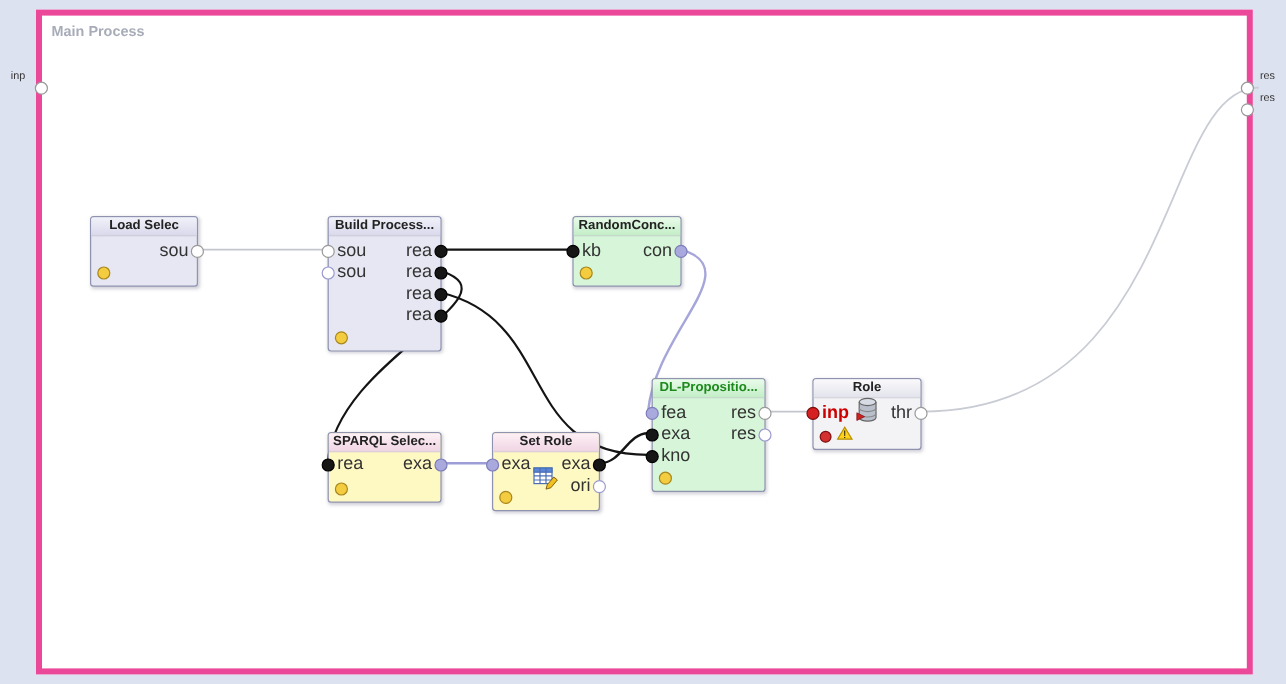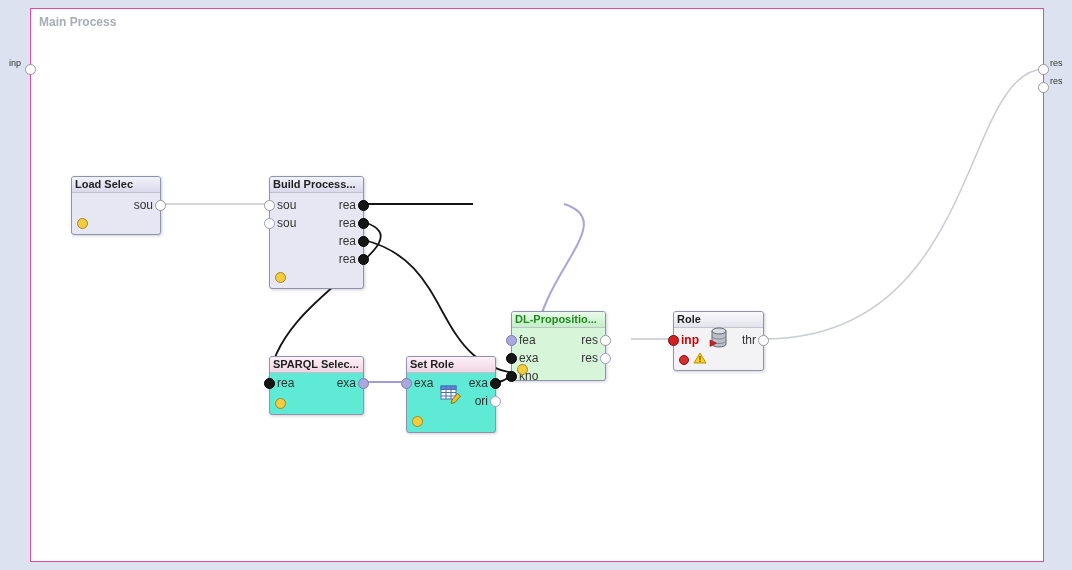--- a/index.html
+++ b/index.html
@@ -1,37 +1,37 @@
 <!DOCTYPE html>
 <html><head>
 <meta charset="utf-8">
 <style>
   html,body{margin:0;padding:0;}
   body{background:#dde2f0;font-family:"Liberation Sans",sans-serif;}
   .stage{position:relative;width:1072px;height:570px;overflow:hidden;background:#dde2f0;}
   .canvas{position:absolute;left:30px;top:8px;width:1014px;height:554px;background:#ffffff;
-          border:1px solid #ec4899;box-sizing:border-box;}
+          border:5px solid #ec4899;box-sizing:border-box;text-align:center;}
   .canvas-title{position:absolute;left:8px;top:6px;font-size:12px;font-weight:bold;color:#a8acb8;z-index:3;}
   .wires{position:absolute;left:0;top:0;z-index:1;}
   .node{position:absolute;z-index:2;border:1px solid #8f93b0;border-radius:3px;
         box-shadow:1px 1px 3px rgba(60,60,90,.25);box-sizing:border-box;}
   .ntitle{height:15px;line-height:14px;padding:0 3px;font-size:11px;font-weight:bold;color:#222;
           border-bottom:1px solid rgba(40,40,80,.25);white-space:nowrap;overflow:hidden;border-radius:2px 2px 0 0;}
   .lavender{background:#e7e7f3}.lavender .ntitle{background:linear-gradient(#f2f2fa,#d9d9ec)}
   .green{background:#d7f6d9}.green .ntitle{background:linear-gradient(#eafbea,#c3eec7)}
   .green-text{color:#1e8a1e !important;}
-  .pink{background:#5eead4}.pink .ntitle{background:linear-gradient(#fdf1f6,#f0d5e3)}
+  .pink{background:#fef9c3}.pink .ntitle{background:linear-gradient(#fdf1f6,#f0d5e3)}
   .plain{background:#f3f3f6}.plain .ntitle{background:linear-gradient(#fafafc,#e3e3ec)}
   .pdot{position:absolute;width:9px;height:9px;border-radius:50%;background:#fff;border:1px solid #999;z-index:3;}
   .pdot.l{left:-6px}.pdot.r{right:-6px}
   .pdot.black{background:#161616;border-color:#000}
   .pdot.lav{background:#a9a9dd;border-color:#7d7dbb}
   .pdot.lavring{background:#fff;border-color:#9a9ad0}
   .pdot.red{background:#d42020;border-color:#7a0c0c}
-  .plabel{position:absolute;font-size:12px;line-height:10px;color:#333;}
+  .plabel{position:absolute;font-size:15px;line-height:10px;color:#333;}
   .plabel.pl{left:7px}.plabel.pr{right:7px}
   .plabel.red-label{color:#cc0000;font-weight:bold;}
   .status{position:absolute;left:5px;bottom:5px;width:9px;height:9px;border-radius:50%;
           background:#f3cc3f;border:1px solid #a8871c;}
   .bpdot{position:absolute;left:5px;bottom:5px;width:8px;height:8px;border-radius:50%;
          background:#d43030;border:1px solid #7d0f0f;}
   .warn{position:absolute;left:19px;bottom:2px;}
   .node-icon{position:absolute;left:50%;transform:translateX(-50%);}
   .edgeport{position:absolute;width:9px;height:9px;border-radius:50%;background:#fff;border:1px solid #999;z-index:4;}
   .edge-label{position:absolute;font-size:9px;color:#333;}
@@ -73,31 +73,39 @@
       <span class="pdot r black" style="top:23px"></span>
       <span class="plabel pr" style="top:41px">rea</span>
       <span class="pdot r black" style="top:41px"></span>
       <span class="plabel pr" style="top:59px">rea</span>
       <span class="pdot r black" style="top:59px"></span>
       <span class="plabel pr" style="top:77px">rea</span>
       <span class="pdot r black" style="top:77px"></span>
       <span class="status"></span>
     </div>
 
+    <div class="node green" style="left:442px;top:167px;width:91px;height:59px">
+      <div class="ntitle">RandomConc...</div>
+      <span class="plabel pl" style="top:23px">kb</span>
+      <span class="pdot l black" style="top:23px"></span>
+      <span class="plabel pr" style="top:23px">con</span>
+      <span class="pdot r lav" style="top:23px"></span>
+      <span class="status"></span>
+    </div>
 
     <div class="node pink" style="left:238px;top:347px;width:95px;height:59px">
       <div class="ntitle">SPARQL Selec...</div>
       <span class="plabel pl" style="top:21px">rea</span>
       <span class="pdot l black" style="top:21px"></span>
       <span class="plabel pr" style="top:21px">exa</span>
       <span class="pdot r lav" style="top:21px"></span>
       <span class="status"></span>
     </div>
 
-    <div class="node pink" style="left:375px;top:347px;width:90px;height:77px">
+    <div class="node pink" style="left:375px;top:347px;width:90px;height:66px">
       <div class="ntitle">Set Role</div>
       <span class="plabel pl" style="top:21px">exa</span>
       <span class="pdot l lav" style="top:21px"></span>
       <span class="plabel pr" style="top:21px">exa</span>
       <span class="pdot r black" style="top:21px"></span>
       <span class="plabel pr" style="top:39px">ori</span>
       <span class="pdot r lavring" style="top:39px"></span>
       <span class="node-icon" style="top:28px">
         <svg width="22" height="20" viewBox="0 0 22 20">
           <rect x="1" y="1" width="15" height="13" fill="#ffffff" stroke="#4a6fb5"></rect>
@@ -105,21 +113,21 @@
           <line x1="6" y1="1" x2="6" y2="14" stroke="#4a6fb5"></line>
           <line x1="11" y1="1" x2="11" y2="14" stroke="#4a6fb5"></line>
           <line x1="1" y1="7.5" x2="16" y2="7.5" stroke="#4a6fb5"></line>
           <line x1="1" y1="11" x2="16" y2="11" stroke="#4a6fb5"></line>
           <path d="M12 15 L17.5 8.5 L20.5 11 L15 17.5 L11 18.6 Z" fill="#f0c020" stroke="#7a5a10" stroke-width="0.8"></path>
         </svg>
       </span>
       <span class="status"></span>
     </div>
 
-    <div class="node green" style="left:480px;top:302px;width:95px;height:70px">
+    <div class="node green" style="left:508px;top:302px;width:95px;height:95px">
       <div class="ntitle green-text">DL-Propositio...</div>
       <span class="plabel pl" style="top:23px">fea</span>
       <span class="pdot l lav" style="top:23px"></span>
       <span class="plabel pl" style="top:41px">exa</span>
       <span class="pdot l black" style="top:41px"></span>
       <span class="plabel pl" style="top:59px">kno</span>
       <span class="pdot l black" style="top:59px"></span>
       <span class="plabel pr" style="top:23px">res</span>
       <span class="pdot r" style="top:23px"></span>
       <span class="plabel pr" style="top:41px">res</span>

